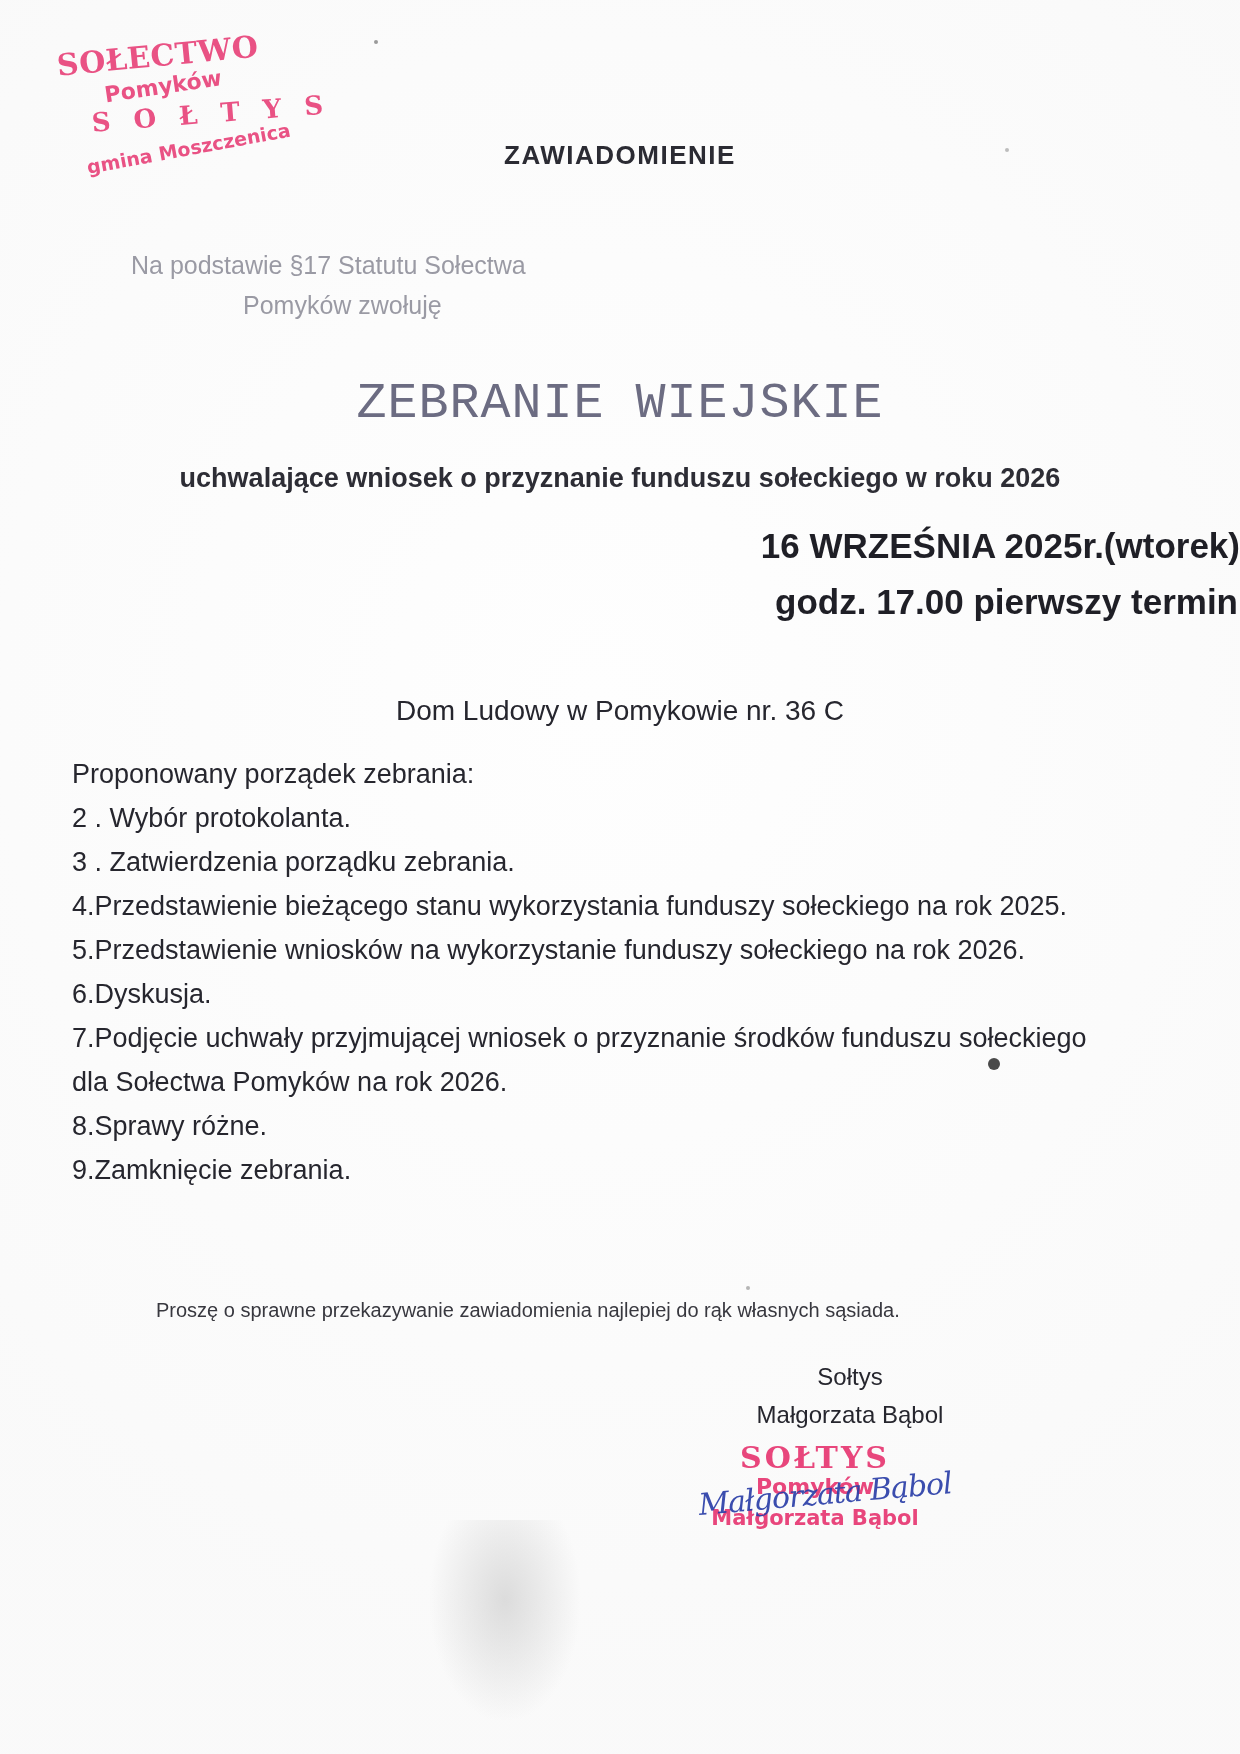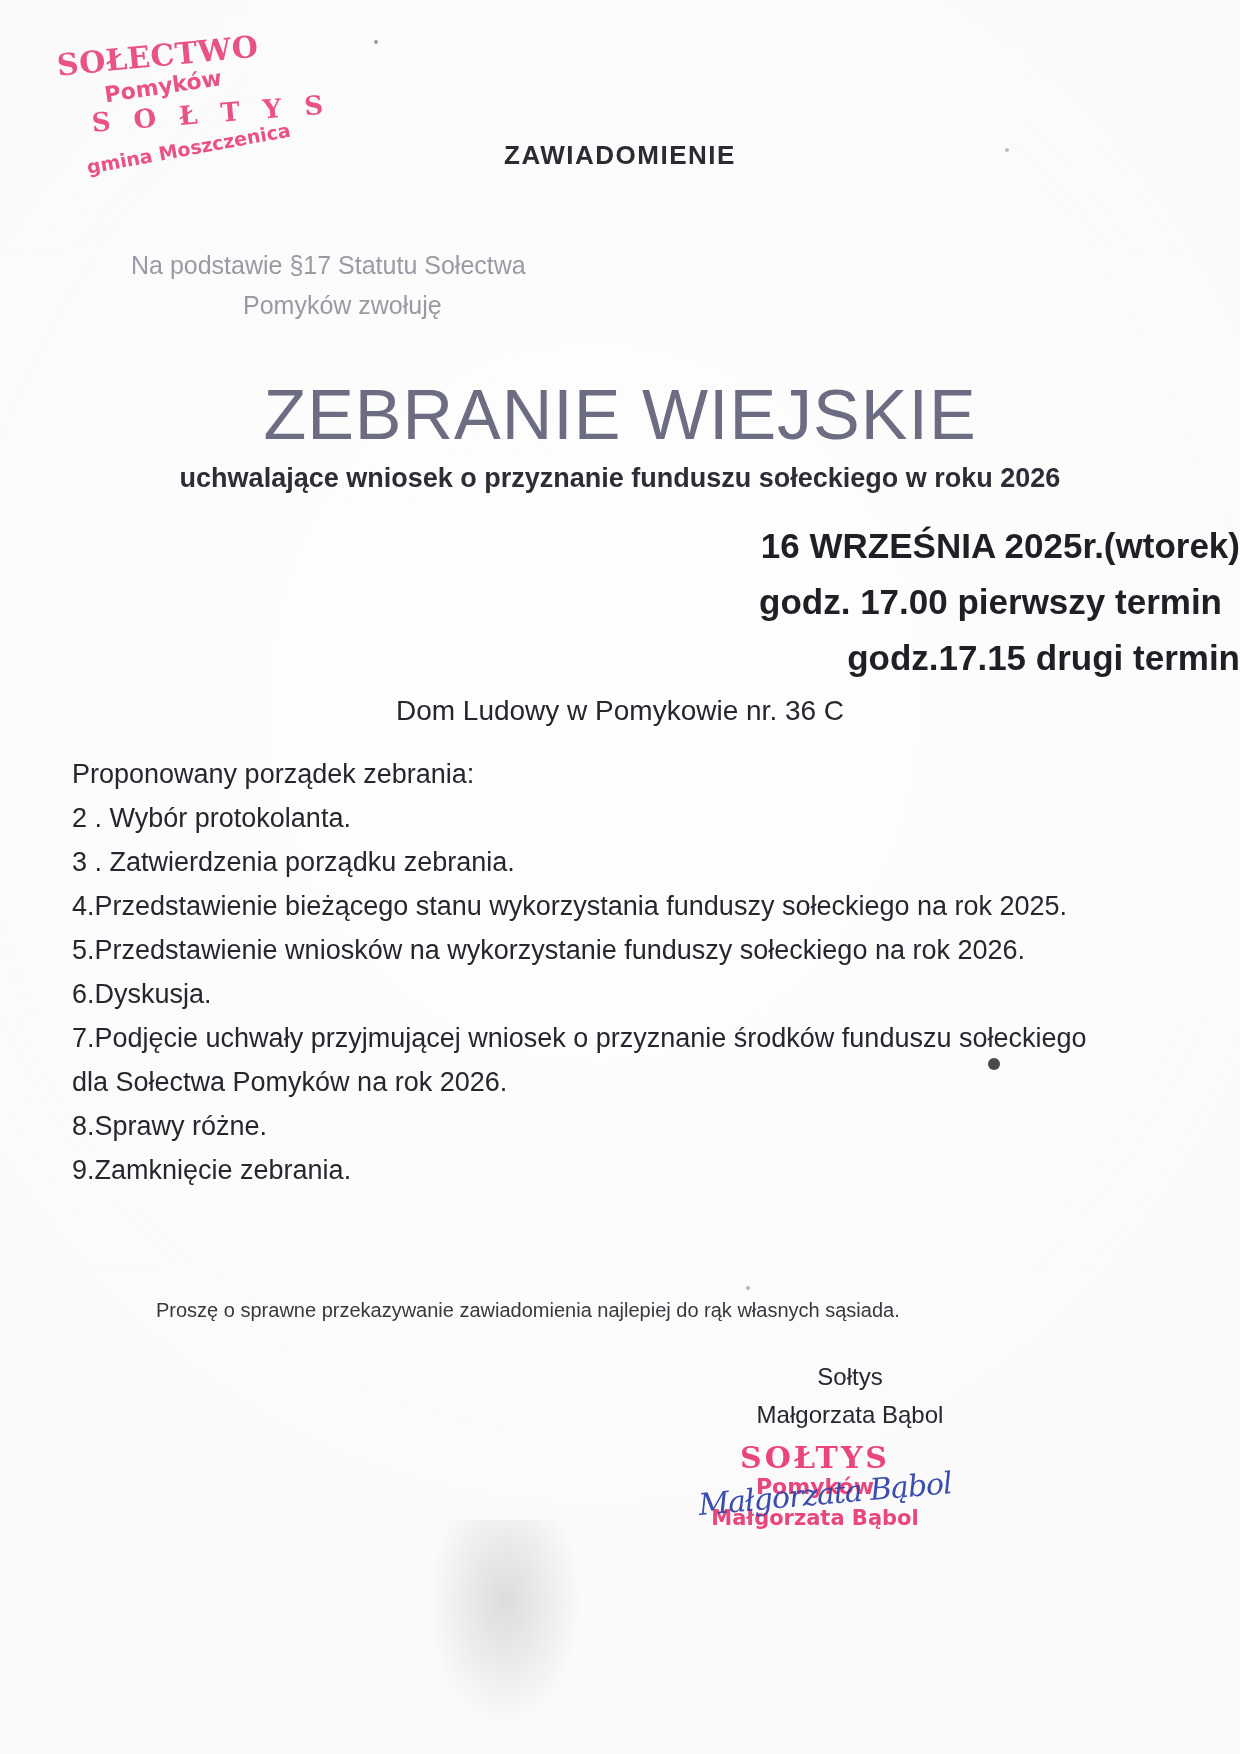--- a/index.html
+++ b/index.html
@@ -94,24 +94,25 @@
     font-weight: 400;
     margin-left: 43px;
   }
   .intro .l2 { display: block; padding-left: 112px; }
 
   .headline {
     position: absolute;
     left: 0; right: 0;
     top: 375px;
     text-align: center;
-    font-size: 70px;
+    font-size: 50px;
     font-weight: 400;
     letter-spacing: 1px;
     color: #6c6c82;
+    font-family: Liberation Mono, monospace;
   }
 
   .subhead {
     position: absolute;
     left: 0; right: 0;
     top: 463px;
     text-align: center;
     font-size: 27px;
     font-weight: 700;
     color: #2d2d35;
@@ -119,21 +120,21 @@
 
   .when {
     position: absolute;
     left: 0; right: 0;
     top: 518px;
     text-align: right;
     color: #1f1f26;
     font-weight: 700;
   }
   .when div { font-size: 35px; line-height: 56px; }
-  .when .w2 { padding-right: 18px; }
+  .when .w2 { padding-right: 2px; }
   .when .w3 { padding-left: 22px; }
 
   .venue {
     position: absolute;
     left: 0; right: 0;
     top: 695px;
     text-align: center;
     font-size: 28px;
     font-weight: 400;
     color: #26262e;
@@ -256,21 +257,20 @@
     <span>Na podstawie §17 Statutu Sołectwa</span>
     <span class="l2">Pomyków zwołuję</span>
   </div>
 
   <div class="headline">ZEBRANIE WIEJSKIE</div>
   <div class="subhead">uchwalające wniosek o przyznanie funduszu sołeckiego w roku 2026</div>
 
   <div class="when">
     <div class="w1">16 WRZEŚNIA 2025r.(wtorek)</div>
     <div class="w2">godz. 17.00 pierwszy termin</div>
-    <div class="w3">godz.17.15 drugi termin</div>
   </div>
 
   <div class="venue">Dom Ludowy w Pomykowie nr. 36 C</div>
 
   <div class="agenda">
     <p class="item">Proponowany porządek zebrania:</p>
     <p class="item">2 . Wybór protokolanta.</p>
     <p class="item">3 . Zatwierdzenia porządku zebrania.</p>
     <p class="item">4.Przedstawienie bieżącego stanu wykorzystania funduszy sołeckiego na rok 2025.</p>
     <p class="item">5.Przedstawienie wniosków na wykorzystanie funduszy sołeckiego na rok 2026.</p>

